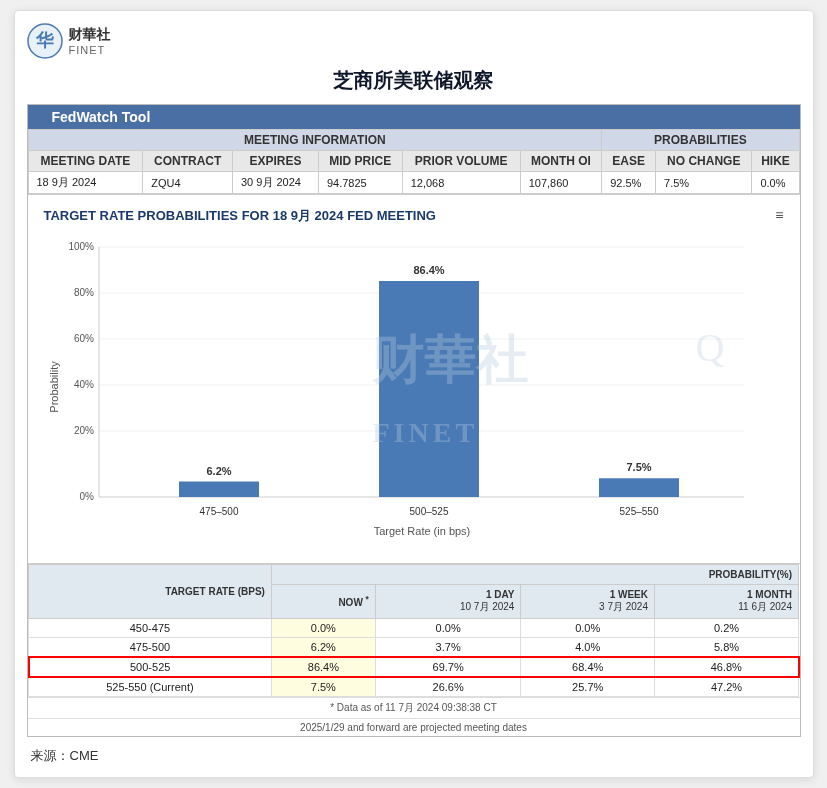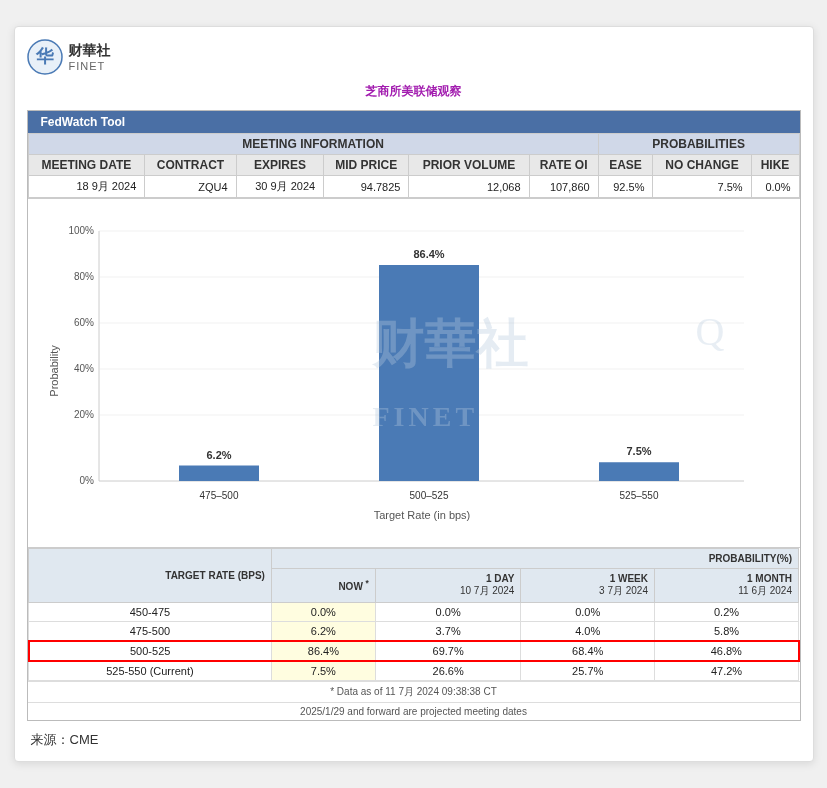--- a/index.html
+++ b/index.html
@@ -31,34 +31,34 @@
     }
     .logo-text {
       font-size: 13px;
       color: #333;
       line-height: 1.3;
     }
     .logo-text .chinese { font-size: 14px; font-weight: bold; }
     .logo-text .english { font-size: 11px; color: #666; letter-spacing: 1px; }
     .page-title {
       text-align: center;
-      font-size: 12px;
-      font-weight: bold;
-      color: #a21caf;
+      font-size: 20px;
+      font-weight: bold;
+      color: #0f172a;
       margin-bottom: 10px;
     }
     .fedwatch-container {
       border: 1px solid #bbb;
     }
     .fedwatch-header {
       background: #4a6fa5;
       color: white;
-      font-size: 12px;
-      font-weight: bold;
-      padding: 4px 13px;
+      font-size: 14px;
+      font-weight: bold;
+      padding: 4px 24px;
     }
     .info-table-wrap {
       border-bottom: 1px solid #ccc;
     }
     .info-table {
       width: 100%;
       border-collapse: collapse;
       font-size: 11px;
     }
     .info-table th {
@@ -66,21 +66,21 @@
       border: 1px solid #ccc;
       padding: 3px 6px;
       text-align: center;
       font-weight: bold;
       color: #333;
       font-size: 12px;
     }
     .info-table td {
       border: 1px solid #ccc;
       padding: 3px 8px;
-      text-align: right;
+      text-align: left;
       font-size: 11px;
       color: #222;
     }
     .info-table .section-header {
       background: #d0d8e8;
       font-weight: bold;
       text-align: center;
       color: #333;
     }
     .chart-area {
@@ -215,21 +215,21 @@
           <tr>
             <th colspan="6" class="section-header">MEETING INFORMATION</th>
             <th colspan="3" class="section-header">PROBABILITIES</th>
           </tr>
           <tr>
             <th>MEETING DATE</th>
             <th>CONTRACT</th>
             <th>EXPIRES</th>
             <th>MID PRICE</th>
             <th>PRIOR VOLUME</th>
-            <th>RATE OI</th>
+            <th>MONTH OI</th>
             <th>EASE</th>
             <th>NO CHANGE</th>
             <th>HIKE</th>
           </tr>
         </thead>
         <tbody>
           <tr>
             <td>18 9月 2024</td>
             <td>ZQU4</td>
             <td>30 9月 2024</td>
@@ -238,20 +238,24 @@
             <td>107,860</td>
             <td>92.5%</td>
             <td>7.5%</td>
             <td>0.0%</td>
           </tr>
         </tbody>
       </table>
     </div>
 
     <div class="chart-area">
+      <div class="chart-header-row">
+        <div class="chart-title">TARGET RATE PROBABILITIES FOR 18 9月 2024 FED MEETING</div>
+        <div class="chart-menu-icon">≡</div>
+      </div>
 
       <div class="chart-svg-wrap">
         <div class="watermark">财華社<br><span style="font-size:28px;letter-spacing:4px;">FINET</span></div>
         <div class="watermark-q">Q</div>
         <svg width="100%" height="320" viewBox="0 0 740 320">
 
           <text x="14" y="160" text-anchor="middle" transform="rotate(-90,14,160)" font-size="11" fill="#555">Probability</text>
 
           <line x1="55" y1="20" x2="55" y2="270" stroke="#ccc" stroke-width="1"></line>
 

